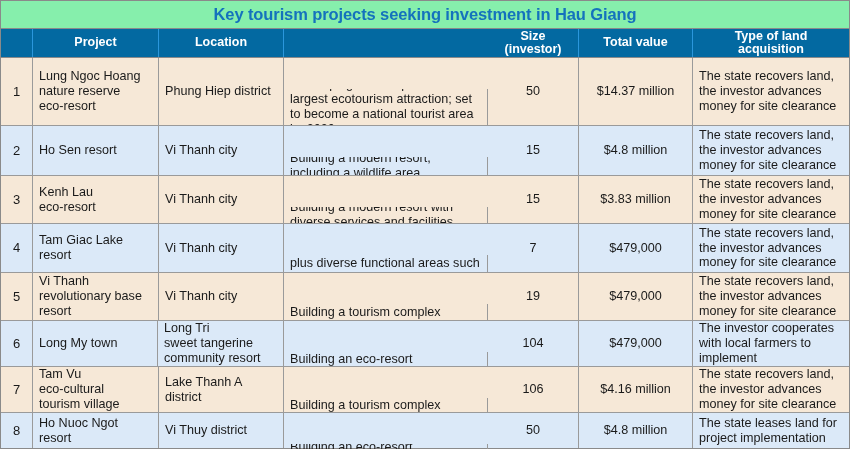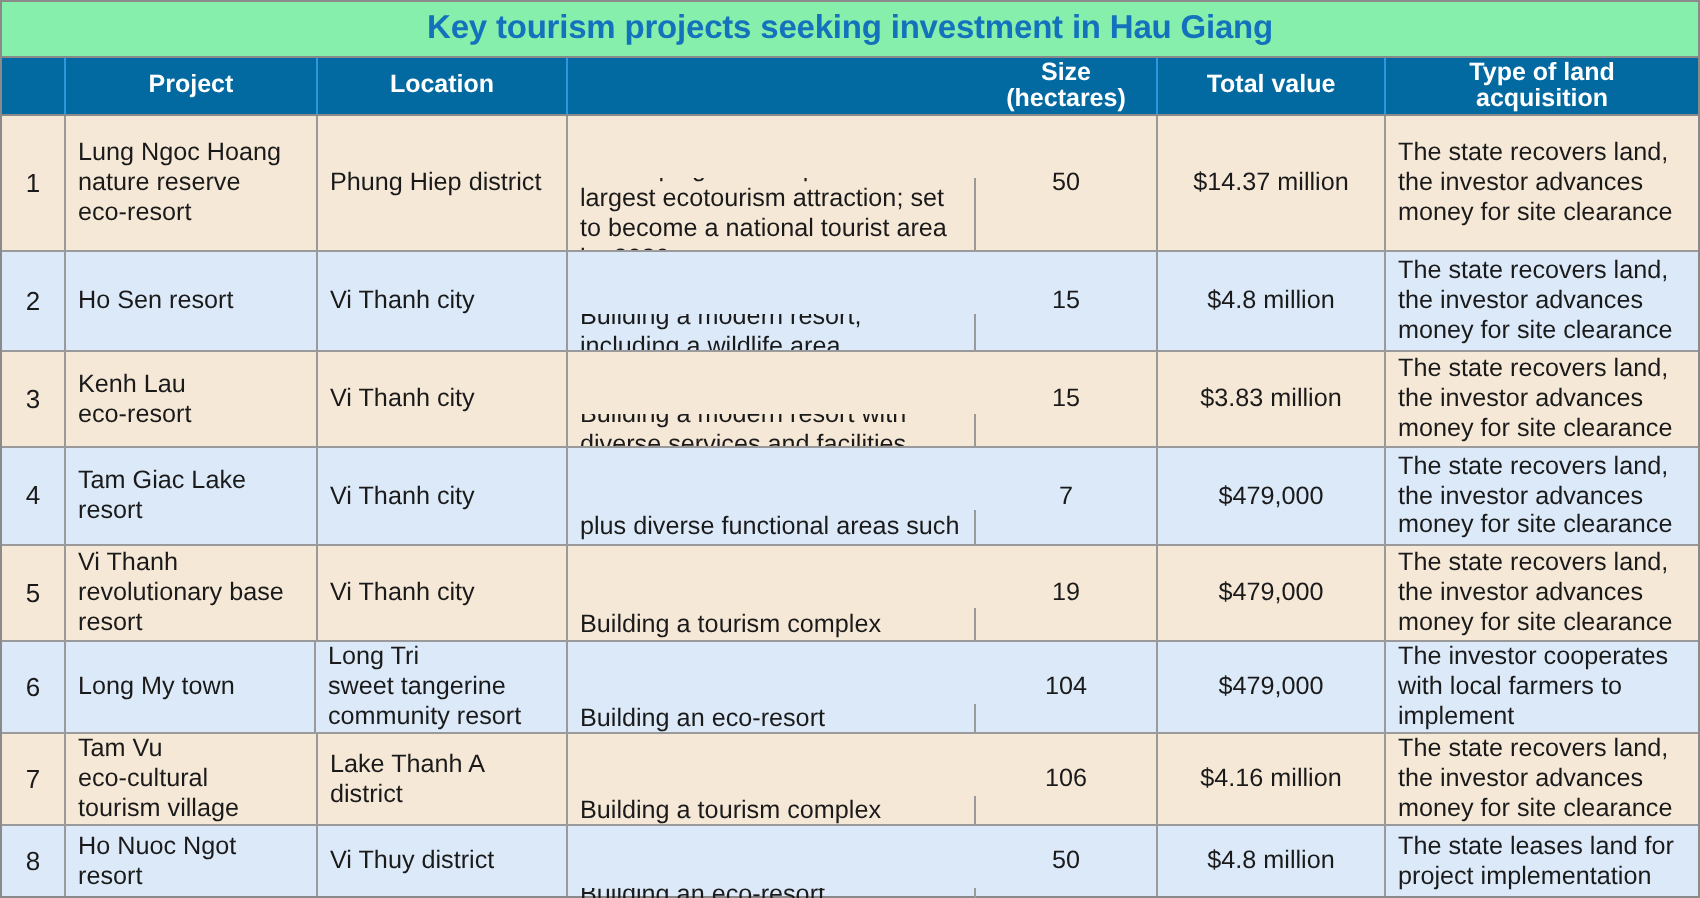--- a/index.html
+++ b/index.html
@@ -133,21 +133,21 @@
   </div>
 
   <div class="row header-row">
     <div class="cell c-idx"></div>
     <div class="cell c-proj">Project</div>
     <div class="cell c-loc">Location</div>
     <div class="cell c-target">Target</div>
     <div class="cell c-size">
       <span class="hdr-stack">
         <span>Size</span>
-        <span>(hectares)</span>
+        <span>(investor)</span>
       </span>
     </div>
     <div class="cell c-value">Total value</div>
     <div class="cell c-land">
       <span class="hdr-stack">
         <span>Type of land</span>
         <span>acquisition</span>
       </span>
     </div>
   </div>

